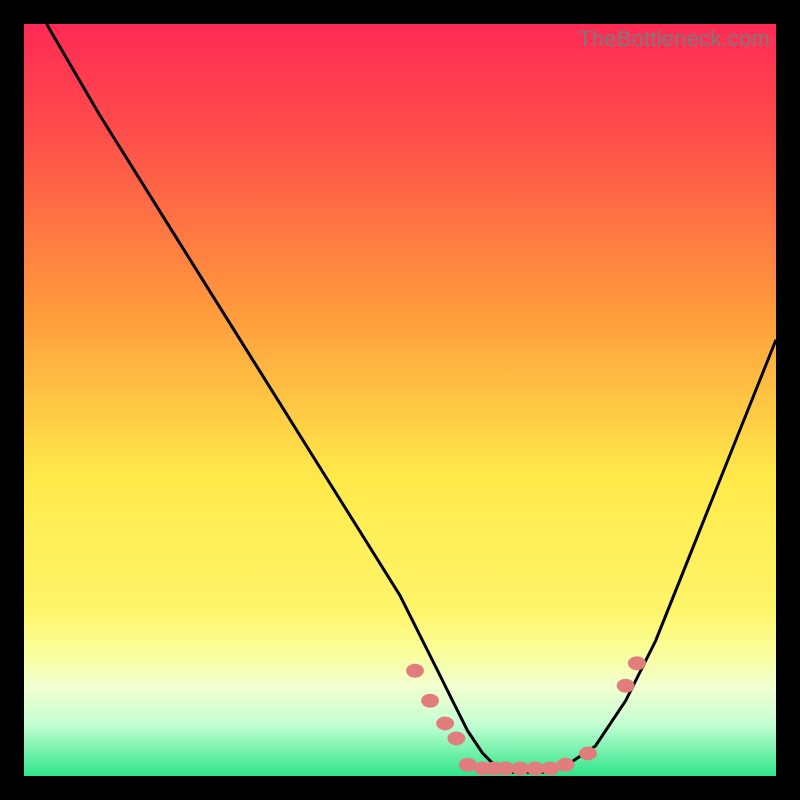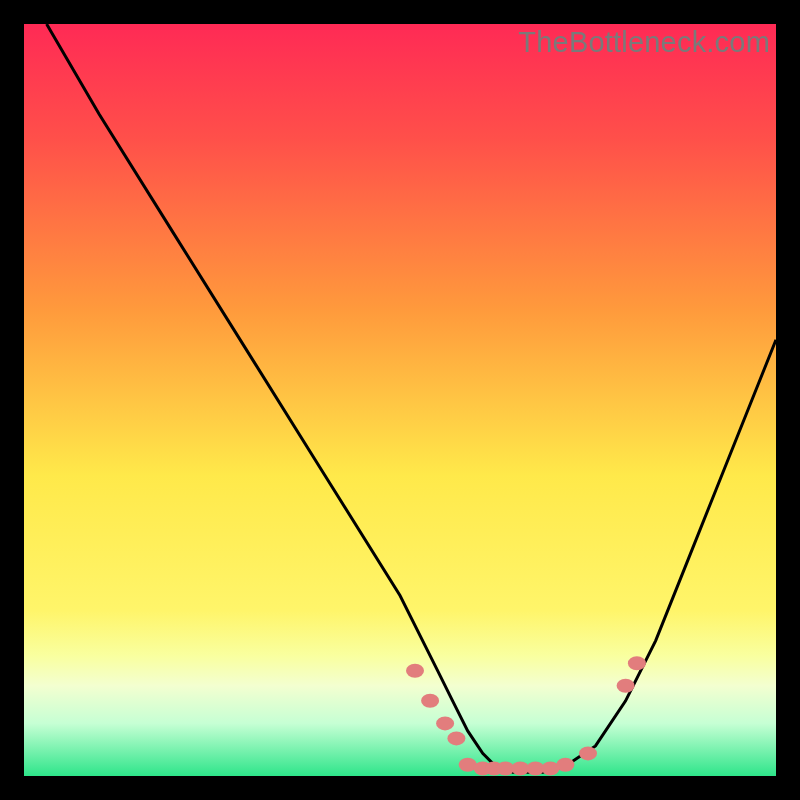--- a/index.html
+++ b/index.html
@@ -25,21 +25,21 @@
     top: 0;
     width: 752px;
     height: 752px;
   }
   .watermark {
     position: absolute;
     top: 2px;
     right: 6px;
     color: #7a7a7a;
     font-family: Arial, Helvetica, sans-serif;
-    font-size: 29px;
+    font-size: 22px;
     font-weight: 500;
     letter-spacing: 0.2px;
     z-index: 10;
   }
   svg { display: block; }
 </style>
 </head>
 <body>
 
 <div class="frame">

